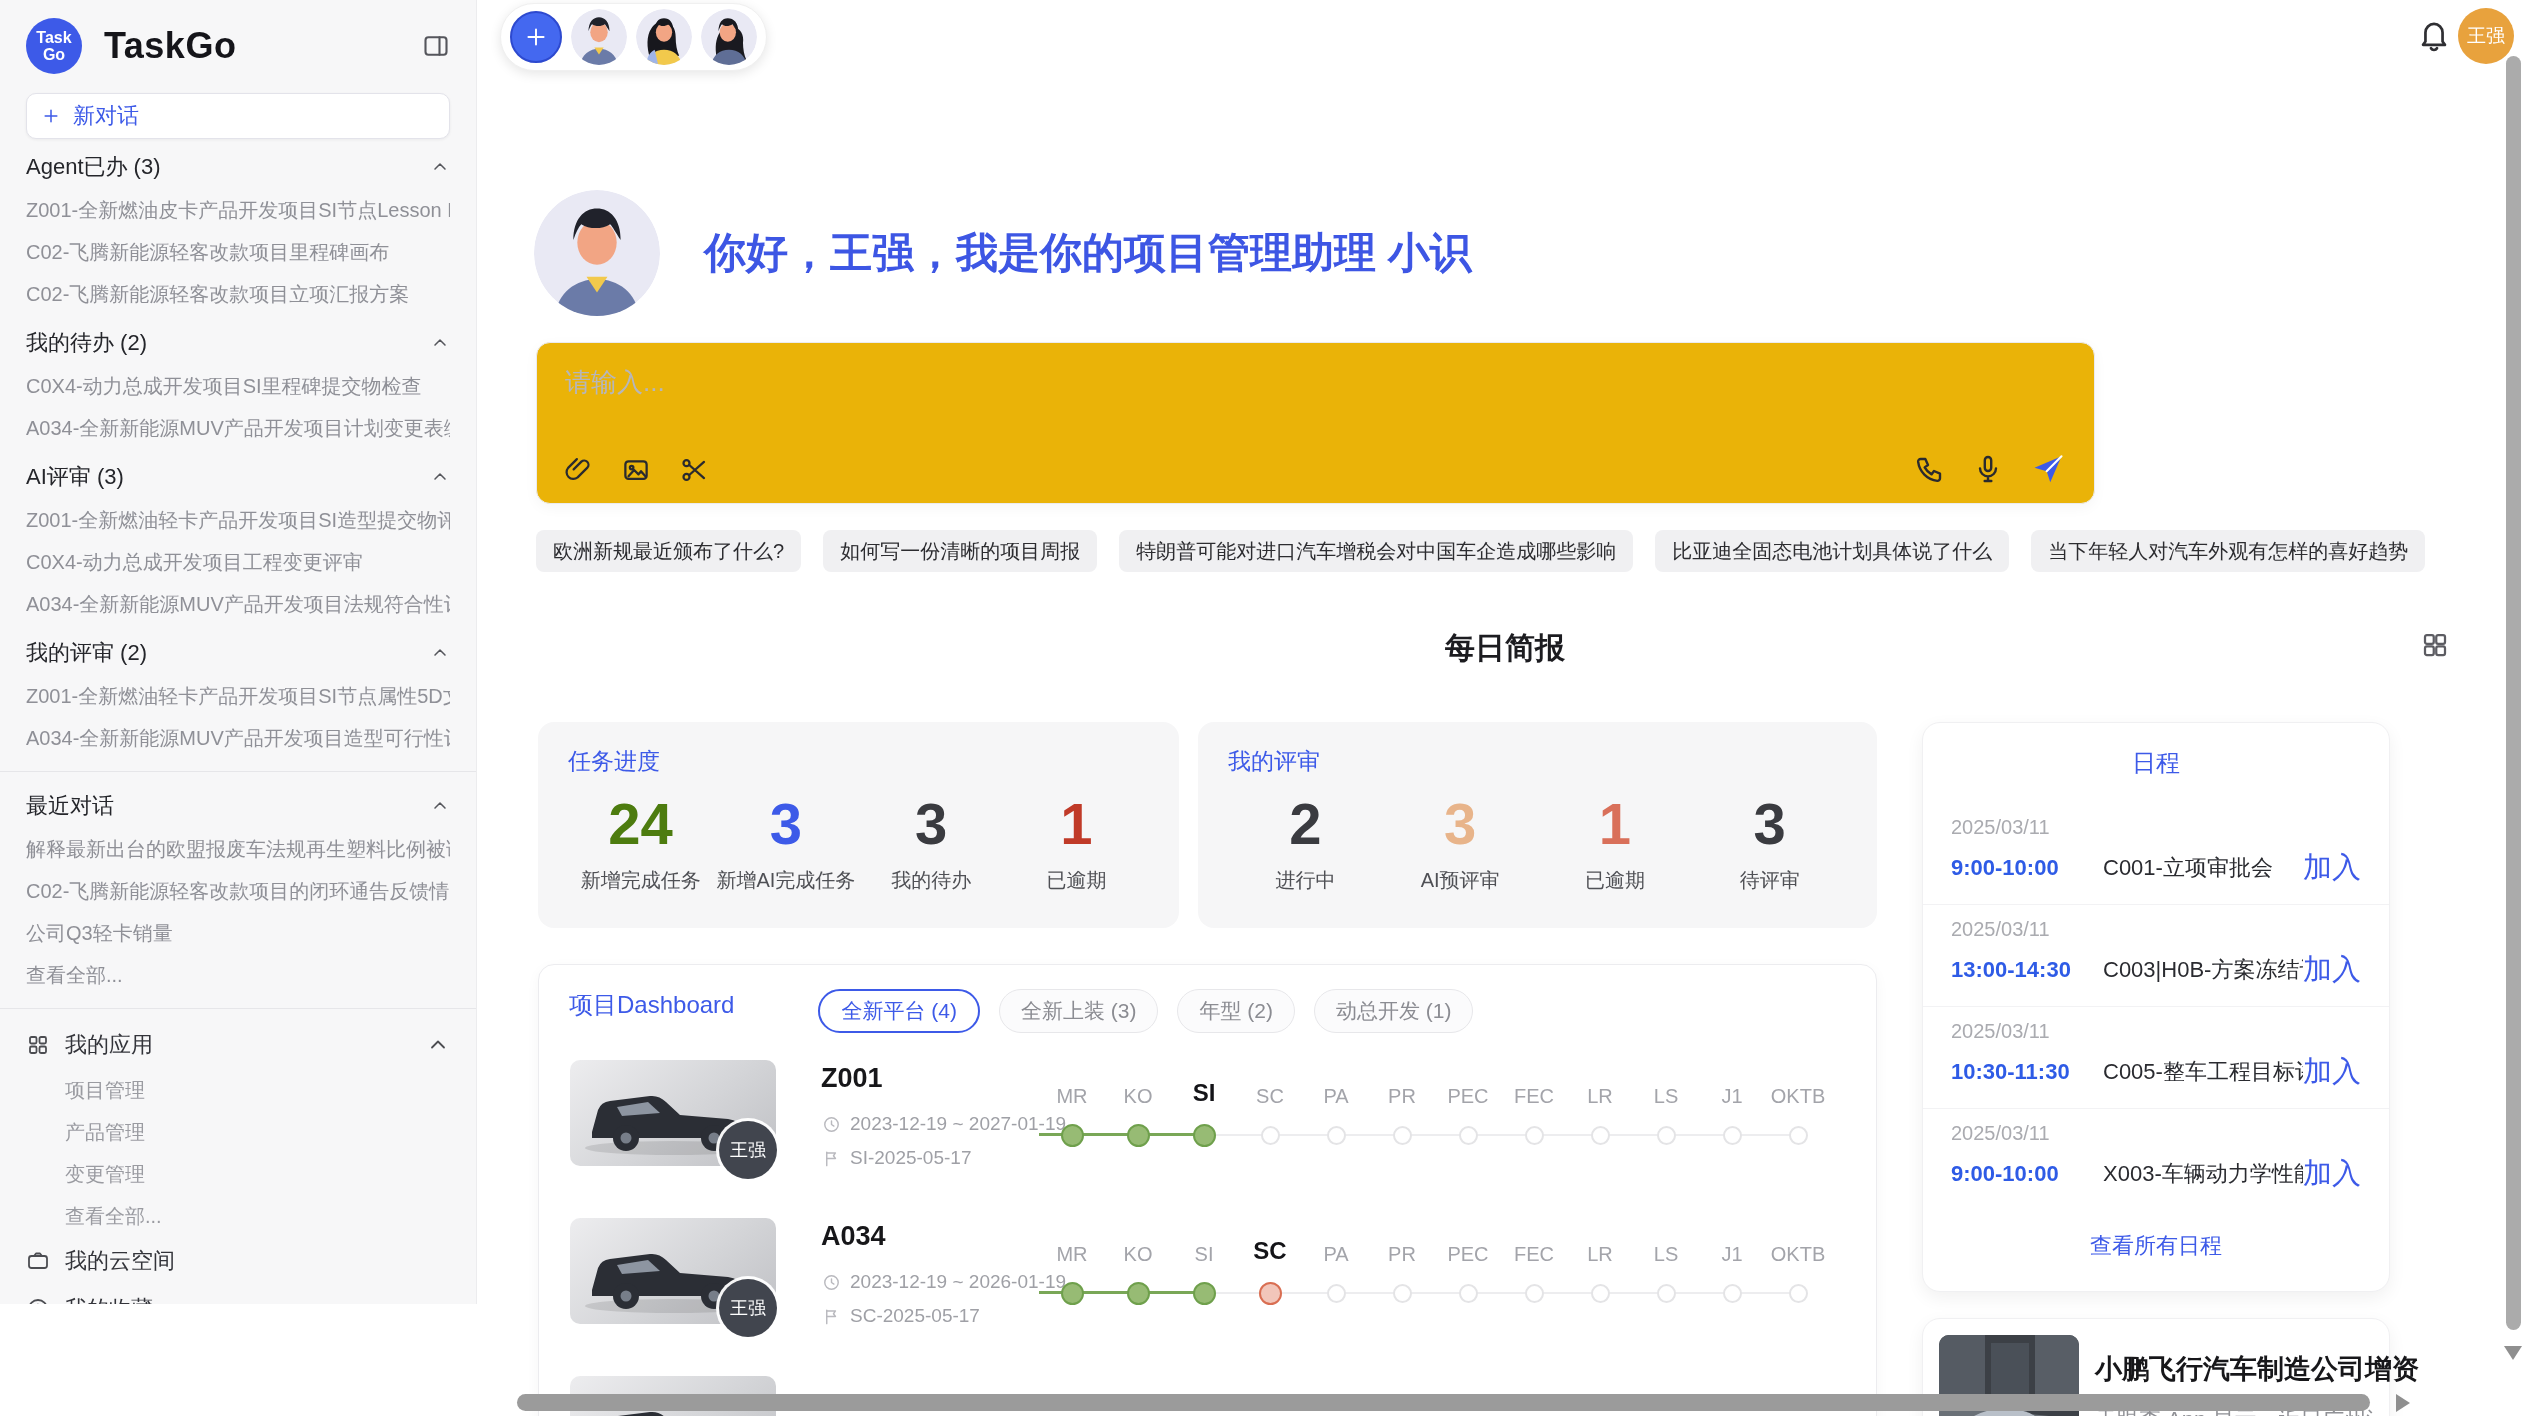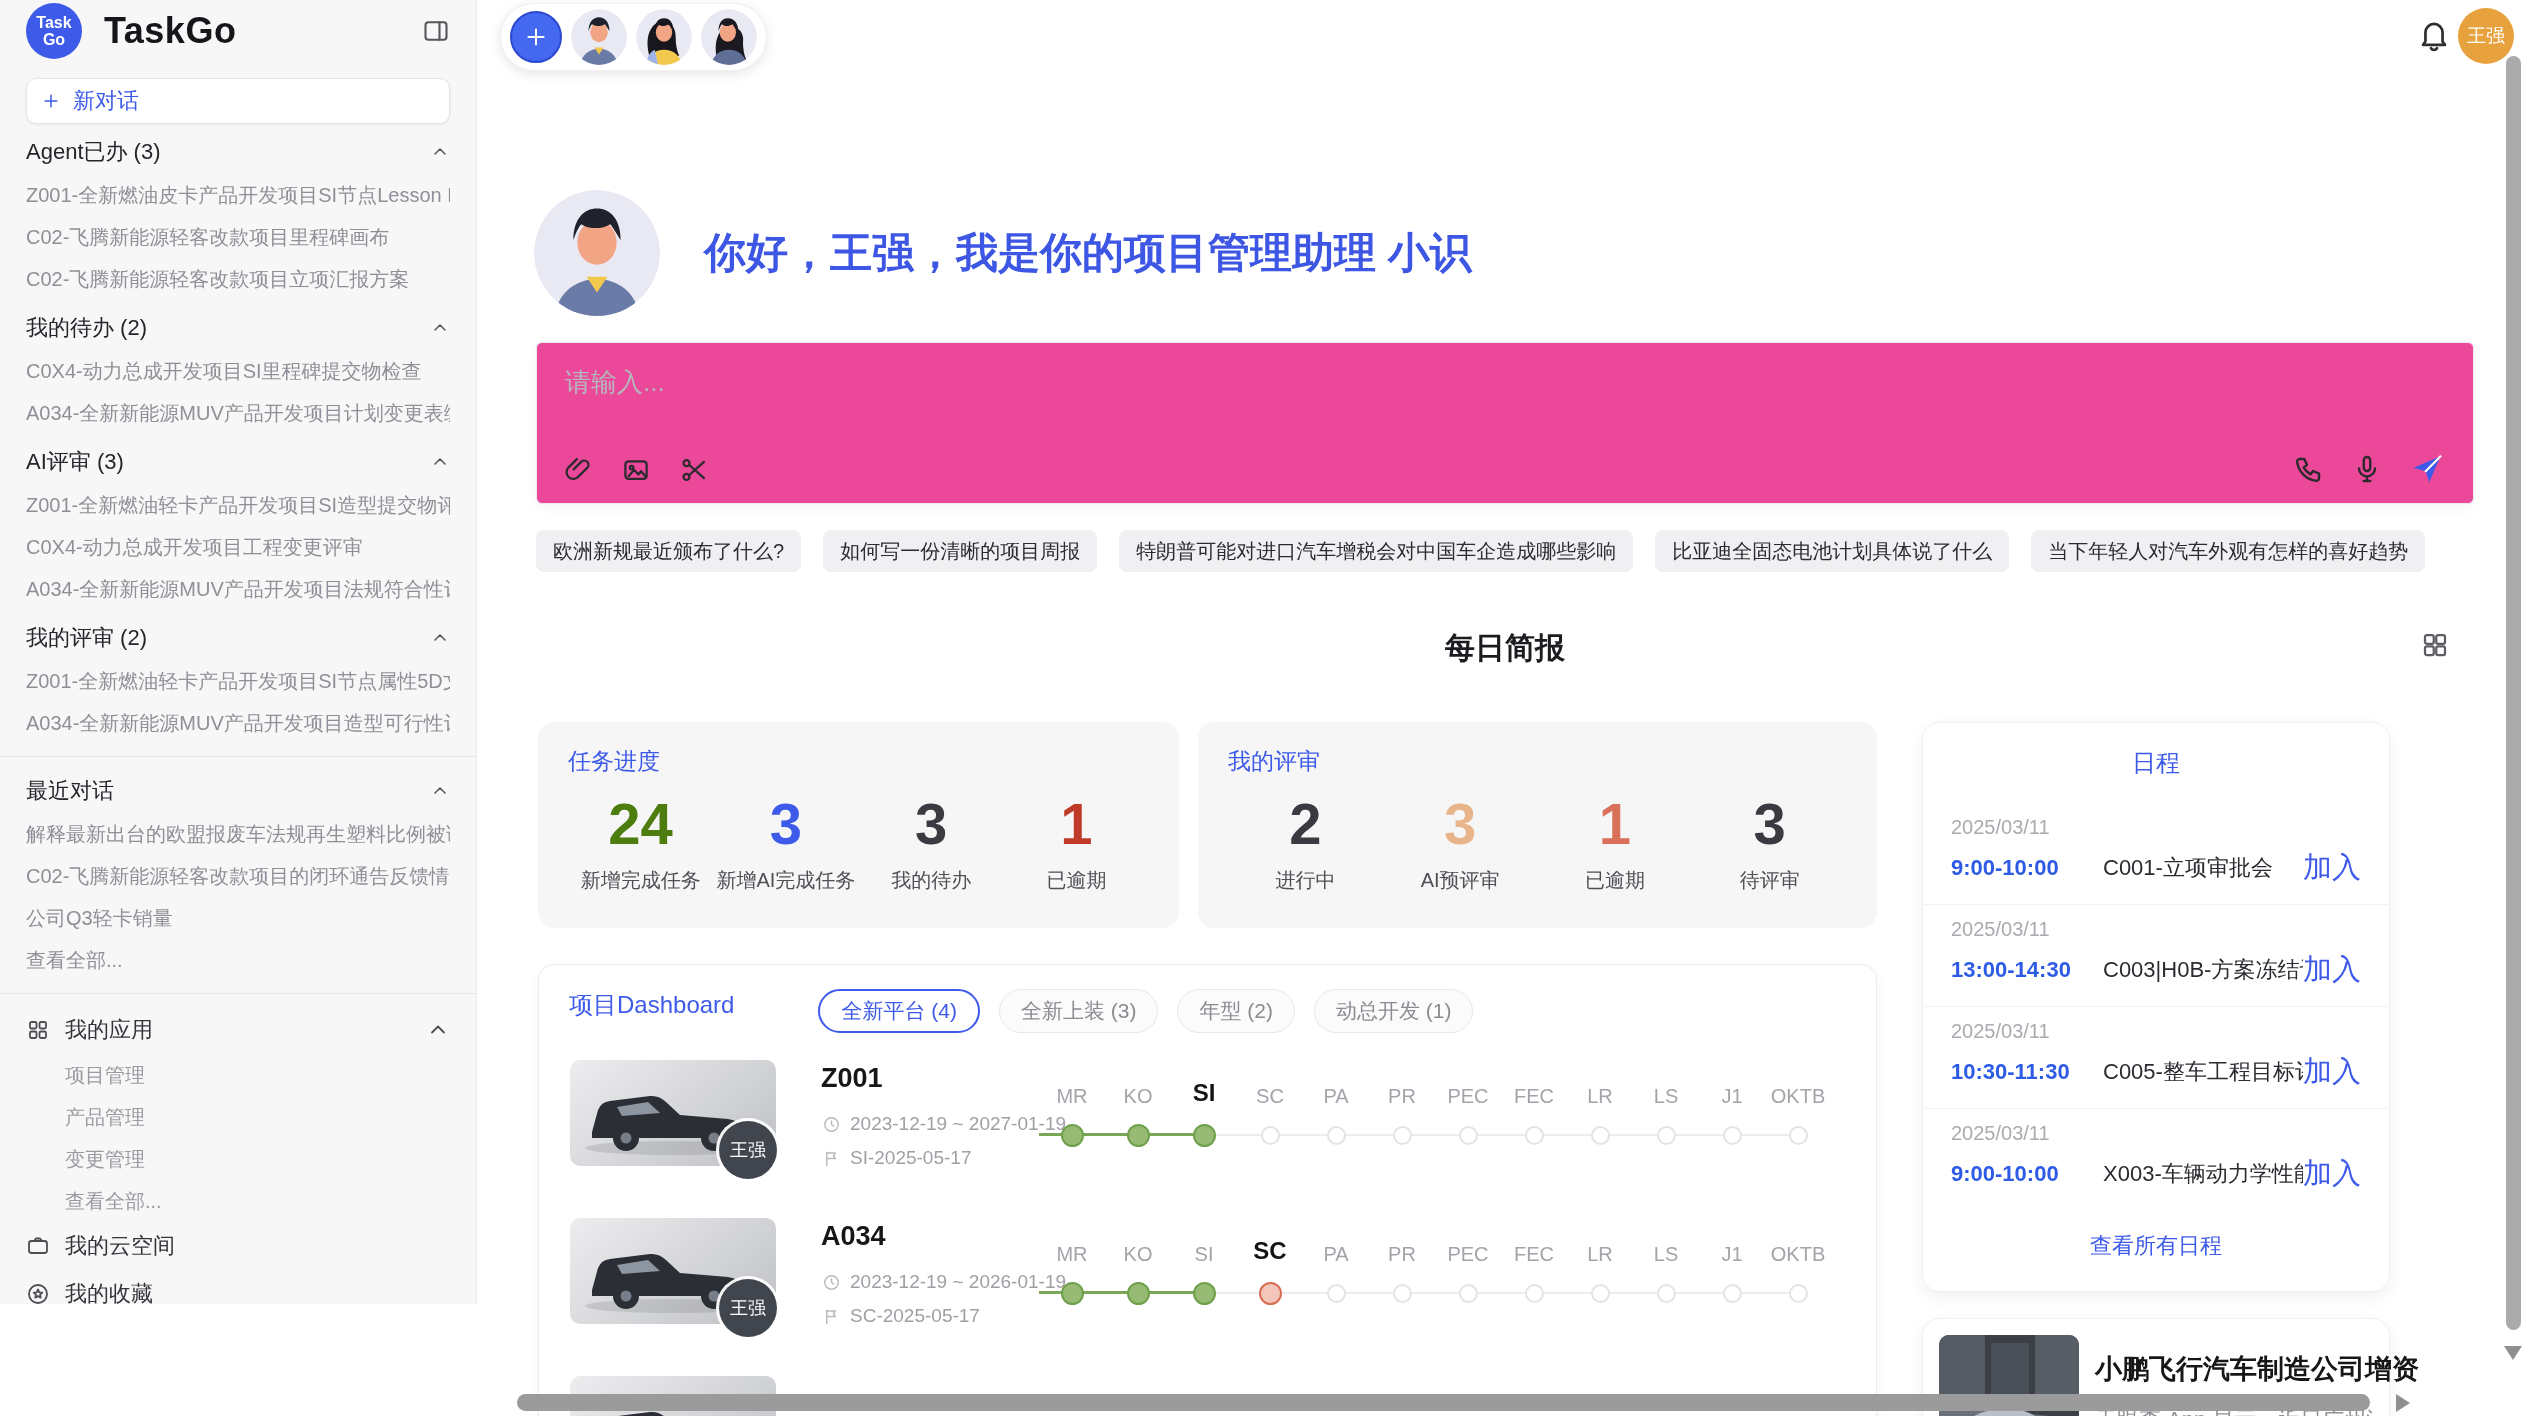--- a/index.html
+++ b/index.html
@@ -4,21 +4,21 @@
 <style>
   html,body{margin:0;padding:0}
   body{width:2532px;height:1416px;overflow:hidden;background:#fff;
        font-family:"Liberation Sans","DejaVu Sans",sans-serif;}
   .app{position:relative;width:2532px;height:1416px;overflow:hidden;background:#fff}
   .icn{display:inline-block}
   .icn svg{width:100%;height:100%;display:block}
 
   
   .sidebar{position:absolute;left:0;top:0;width:477px;height:1304px;background:#F7F7F8;
-           border-right:1px solid #ececee;box-sizing:border-box;padding:0 26px 0;overflow:hidden}
+           border-right:1px solid #ececee;box-sizing:border-box;padding:15px 26px 0;overflow:hidden}
   .logo-row{display:flex;align-items:center;height:62px}
   .logo{width:56px;height:56px;border-radius:50%;background:#3D5AE8;color:#fff;display:flex;
         flex-direction:column;align-items:center;justify-content:center;font-size:16px;font-weight:700;line-height:17px;flex:none}
   .app-title{font-size:36px;font-weight:800;color:#15151a;margin-left:22px;letter-spacing:.5px}
   .collapse{margin-left:auto;width:28px;height:28px;color:#55565c;cursor:pointer}
   .new-chat{margin-top:16px;width:100%;height:46px;border-radius:10px;border:1px solid #e3e3ea;background:#fff;
             color:#3D5AE8;font-size:22px;display:flex;align-items:center;gap:12px;padding:0 14px;cursor:pointer;
             box-shadow:0 1px 3px rgba(31,35,41,.06);font-family:inherit;box-sizing:border-box}
   .new-chat .icn{width:20px;height:20px;color:#3D5AE8}
   .side-head{display:flex;align-items:center;height:44px;margin-top:6px;cursor:pointer}
@@ -39,22 +39,22 @@
   .add-btn .icn{width:26px;height:26px}
   .tb-avatar{width:56px;height:56px;border-radius:50%;overflow:hidden;flex:none}
   .bell{position:absolute;left:2416px;top:16px;width:36px;height:36px;color:#2f2f33;cursor:pointer}
   .user-badge{position:absolute;left:2458px;top:8px;width:56px;height:56px;border-radius:50%;background:#E8A23D;
               color:#fff;font-size:19px;display:flex;align-items:center;justify-content:center;cursor:pointer}
 
   
   .greeting{position:absolute;left:534px;top:190px;display:flex;align-items:center}
   .greet-avatar{width:126px;height:126px;border-radius:50%;overflow:hidden;flex:none}
   .greet-text{margin:0 0 0 44px;font-size:42px;font-weight:800;color:#3D56E4;white-space:nowrap}
-  .input-card{position:absolute;left:536px;top:342px;width:1938px;height:162px;box-sizing:border-box;
-              border:1px solid #ebebee;border-radius:6px;background:#ec4899;box-shadow:0 4px 14px rgba(0,0,0,.04)}
+  .input-card{position:absolute;left:536px;top:342px;width:1559px;height:162px;box-sizing:border-box;
+              border:1px solid #ebebee;border-radius:14px;background:#eab308;box-shadow:0 4px 14px rgba(0,0,0,.04)}
   .chat-input{position:absolute;left:26px;top:20px;width:1400px;height:62px;border:none;outline:none;resize:none;
               font-size:26px;color:#333;font-family:inherit;background:transparent}
   .chat-input::placeholder{color:#b6b6bc}
   .in-left{position:absolute;left:26px;bottom:18px;display:flex;gap:28px;color:#2a2a2e}
   .in-left .icn{width:30px;height:30px;cursor:pointer}
   .in-right{position:absolute;right:28px;bottom:16px;display:flex;gap:26px;align-items:center;color:#2a2a2e}
   .in-right .icn{width:32px;height:32px;cursor:pointer}
   .in-right .send{color:#3D5AE8;width:36px;height:36px}
 
   

